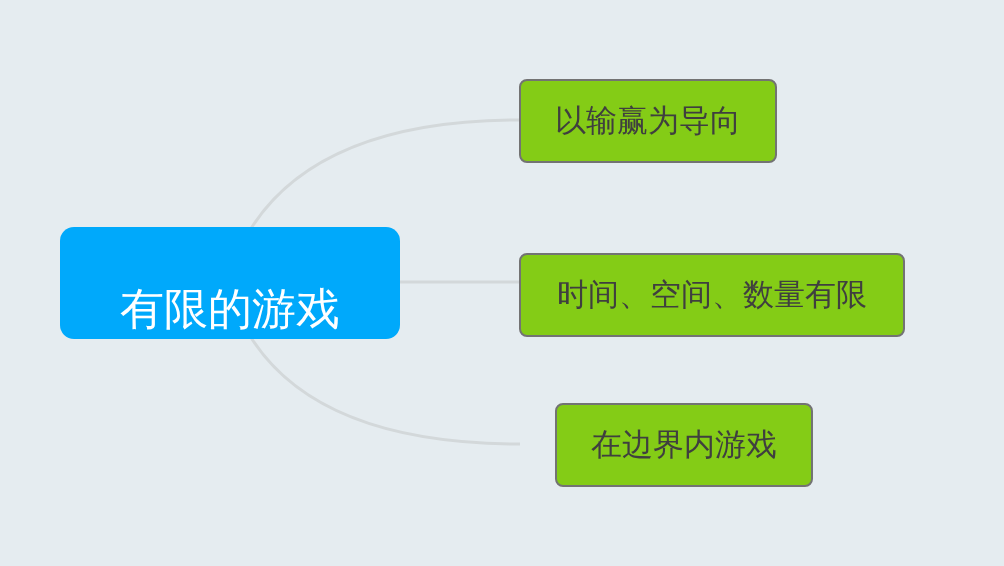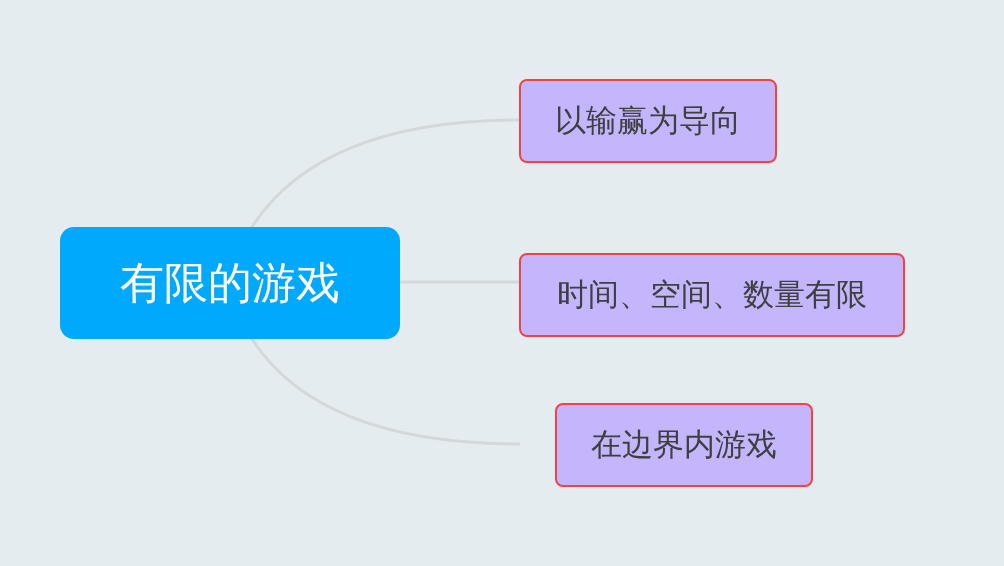--- a/index.html
+++ b/index.html
@@ -6,26 +6,26 @@
   body {
     width: 1004px; height: 566px; overflow: hidden;
     background: #e5ecf0;
     position: relative;
     font-family: "DejaVu Sans", "Liberation Sans", sans-serif;
   }
   svg.links { position: absolute; left: 0; top: 0; }
   .root {
     position: absolute; left: 60px; top: 227px; width: 340px; height: 112px;
     background: #00a9fb; border-radius: 14px;
-    display: flex; align-items: center; justify-content: center;
+    display: flex; align-items: flex-end; justify-content: center;
     color: #ffffff; font-size: 44px;
   }
   .child {
-    position: absolute; background: #c4b5fd;
-    border: 2px solid #ef4444; border-radius: 8px;
+    position: absolute; background: #84cc16;
+    border: 2px solid #737373; border-radius: 8px;
     box-sizing: border-box;
     display: flex; align-items: center; justify-content: center;
     color: #3f3f3f; font-size: 31px;
   }
   .c1 { left: 519px; top: 79px; width: 258px; height: 84px; }
   .c2 { left: 519px; top: 241px; width: 386px; height: 84px; margin-top: 12px; }
   .c3 { left: 519px; top: 403px; width: 258px; height: 84px; margin-left: 36px; }
 </style>
 </head>
 <body>

